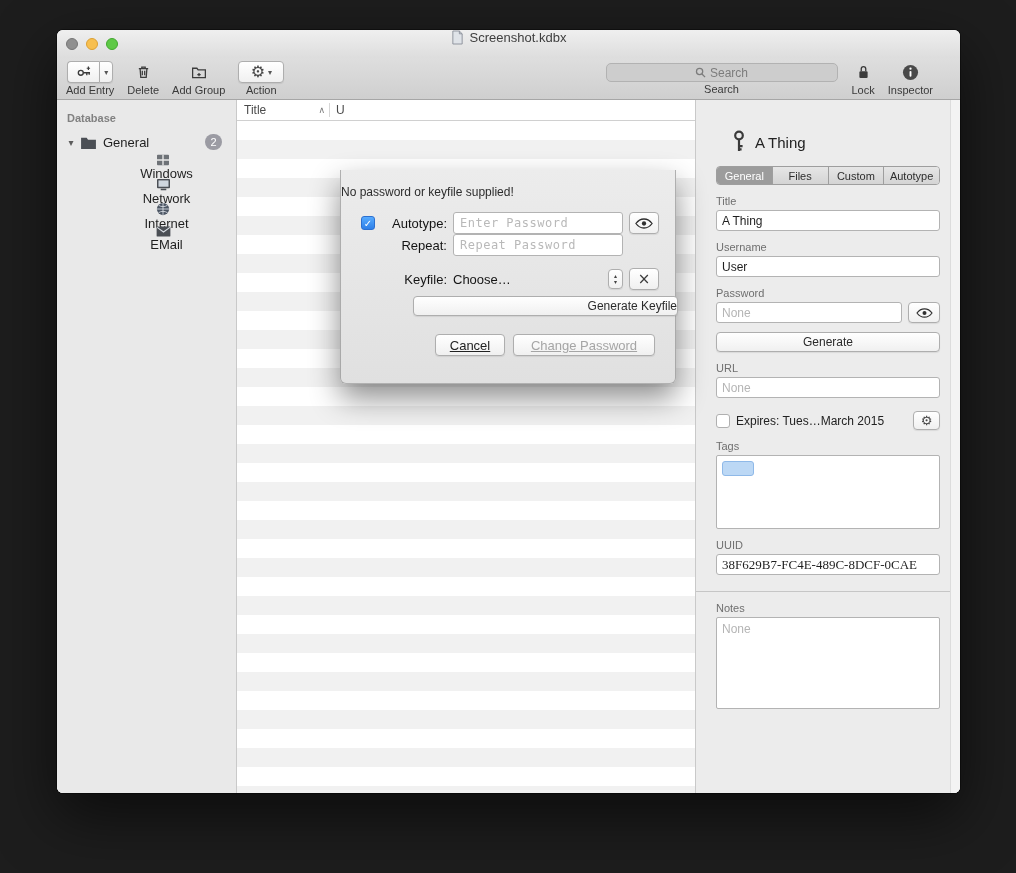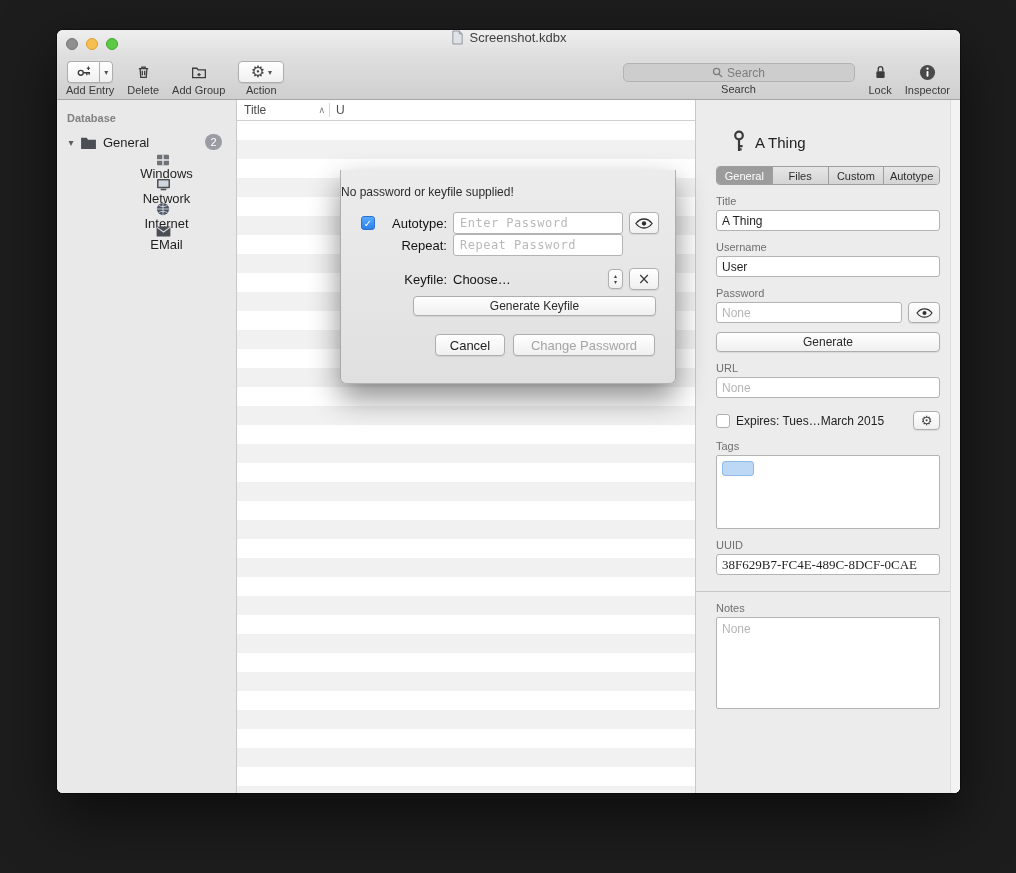--- a/index.html
+++ b/index.html
@@ -173,23 +173,23 @@
   }
   .d-field::placeholder{color:#b9b9b9;}
   .combo{width:170px;flex:0 0 170px;display:flex;align-items:center;height:22px;}
   .combo-text{flex:1;font-size:13px;color:#141414;}
   .stepper{
     width:15px;height:20px;display:flex;flex-direction:column;align-items:center;justify-content:center;
     line-height:6px;font-size:6px;color:#444;
   }
   .sq-btn{width:30px;height:22px;margin-left:6px;display:flex;align-items:center;justify-content:center;}
   .x-glyph{font-size:15px;color:#3c3c3c;line-height:15px;}
-  .gen-keyfile{margin:6px 0 0 72px;width:243px;height:20px;font-size:12px;color:#2b2b2b;display:flex;align-items:center;justify-content:center;}
+  .gen-keyfile{margin:6px 0 0 72px;width:265px;height:20px;font-size:12px;color:#2b2b2b;display:flex;align-items:center;justify-content:flex-end;}
   .sheet-btns{display:flex;justify-content:flex-end;gap:8px;padding-right:20px;margin-top:18px;}
-  .btn{height:22px;font-size:13px;color:#222;display:flex;align-items:center;justify-content:center;border-radius:4px;}
+  .btn{height:22px;font-size:13px;color:#222;display:flex;align-items:center;justify-content:center;border-radius:4px;text-decoration:underline;}
   .btn-cancel{width:70px;}
   .btn-change{width:142px;color:#a5a5a5;}
 </style>
 </head>
 <body>
 
 <div class="window">
 
   <div class="titlebar">
     <div class="traffic">
@@ -274,21 +274,21 @@
           <span style="display:flex;">
             <svg width="15" height="18" viewBox="0 0 20 22">
                 <rect x="4.5" y="10" width="11" height="9" rx="1.5" fill="#3c3c3c"></rect>
                 <path d="M7 10V6.8a3 3 0 0 1 6 0V10" fill="none" stroke="#3c3c3c" stroke-width="1.8"></path>
               </svg>
           </span>
         </div>
         <span class="tb-label">Lock</span>
       </div>
 
-      <div class="tb-item" style="margin-right:0;">
+      <div class="tb-item" style="margin-right:17px;">
         <div class="icon-btn-plain">
           <span style="display:flex;">
             <svg width="17" height="17" viewBox="0 0 18 18">
                 <circle cx="9" cy="9" r="8" fill="#4a4a4a"></circle>
                 <circle cx="9" cy="5" r="1.2" fill="#fff"></circle>
                 <rect x="8" y="7.3" width="2" height="6.2" rx="1" fill="#fff"></rect>
               </svg>
           </span>
         </div>
         <span class="tb-label">Inspector</span>

